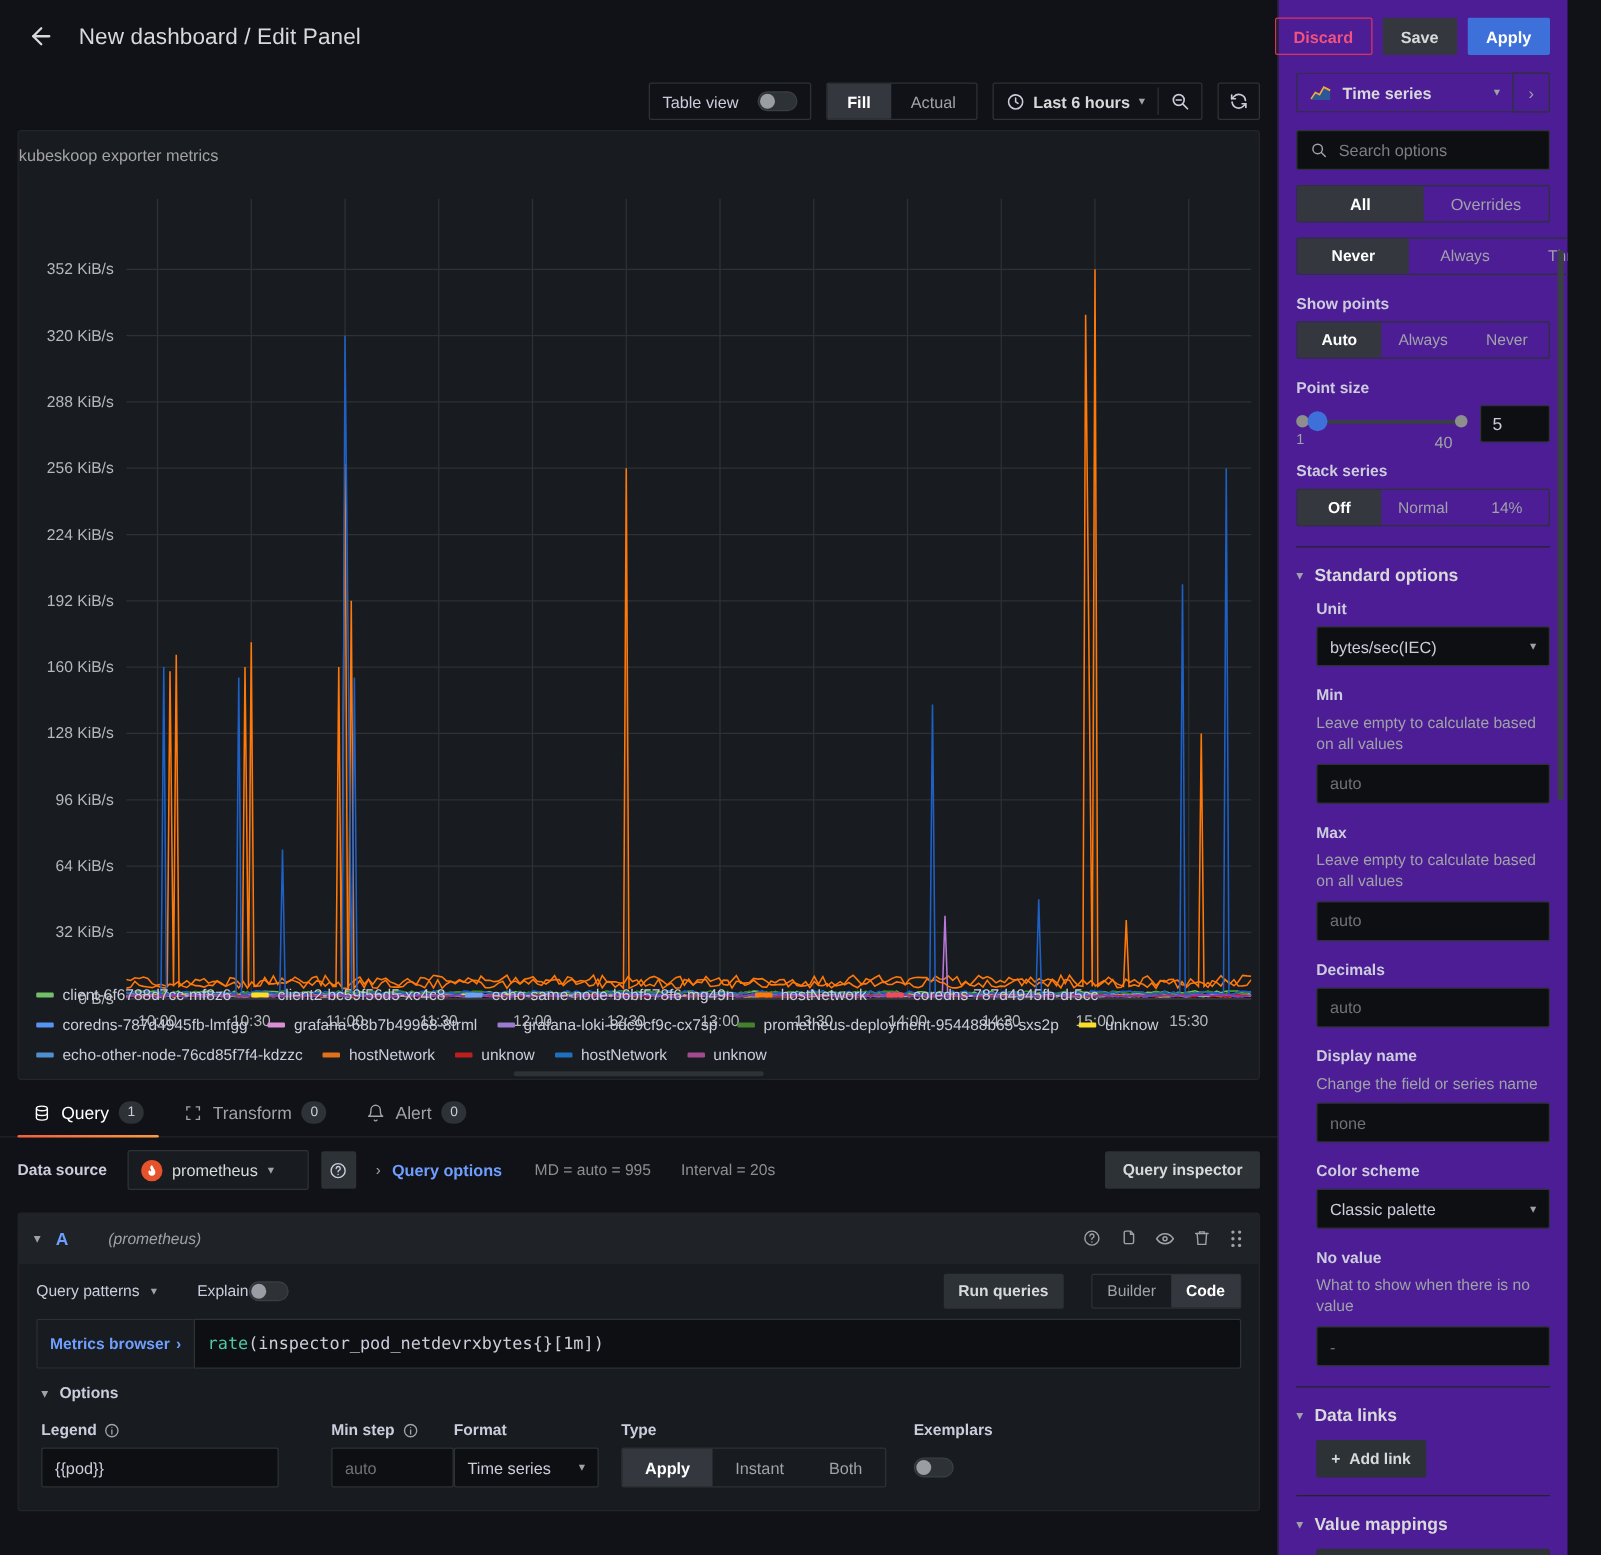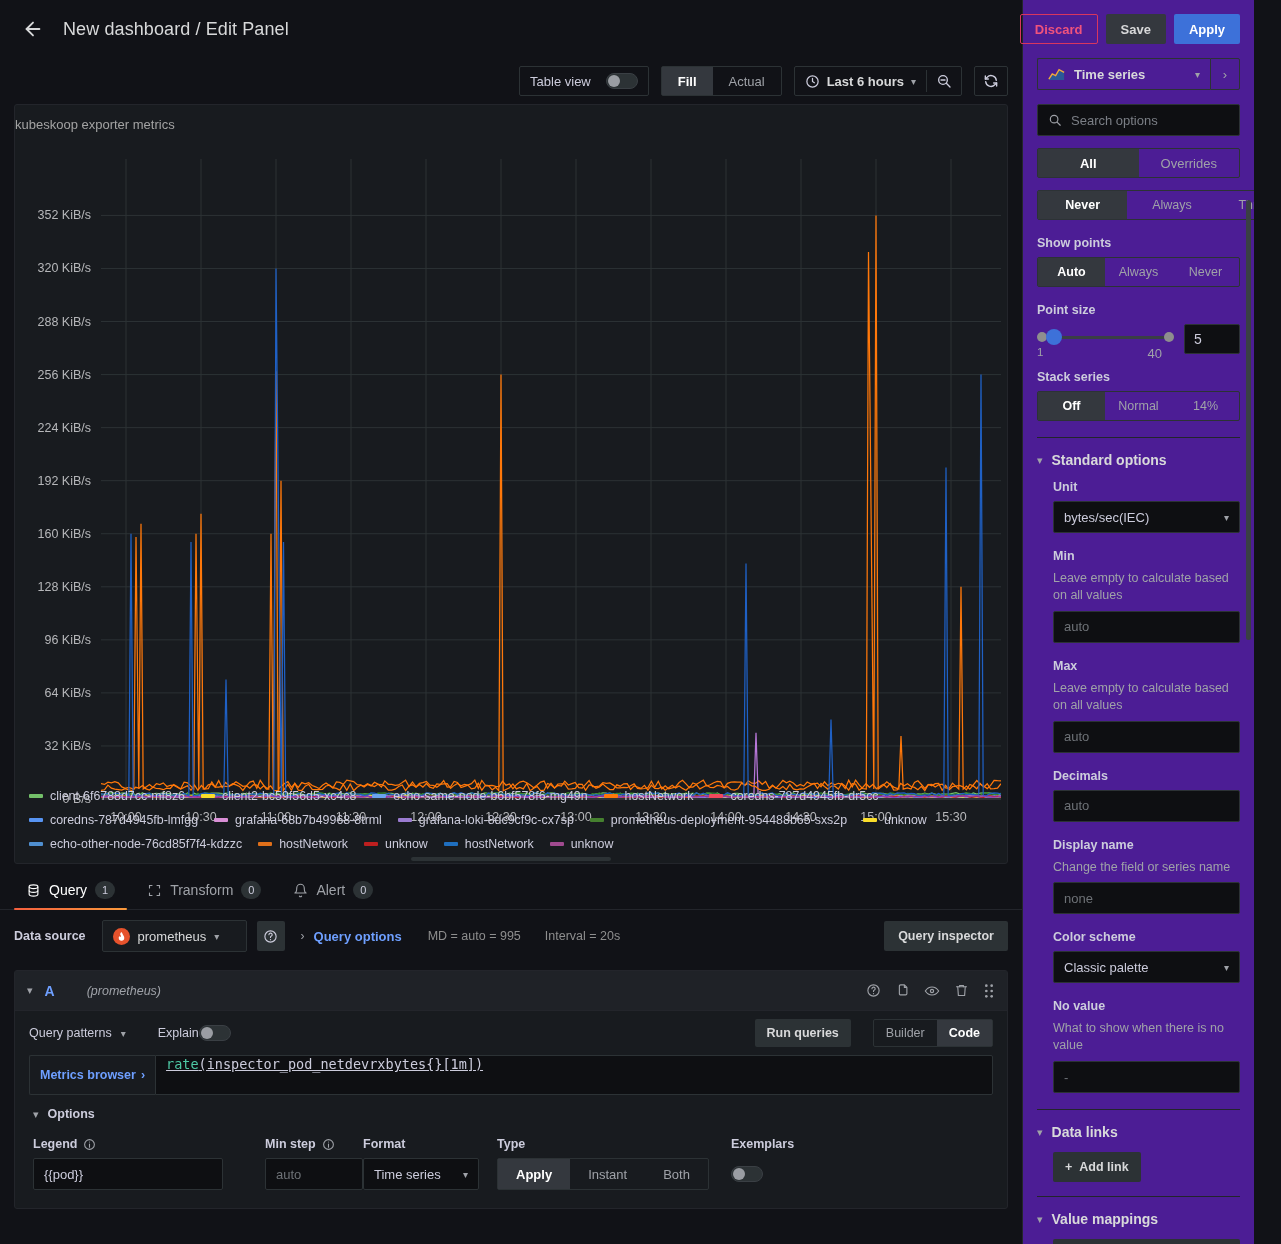--- a/index.html
+++ b/index.html
@@ -99,22 +99,22 @@
   .explain { display: flex; align-items: center; margin-left: 18px; color: #ccccdc; font-size: 12.5px; }
   .runq { margin-left: auto; height: 28px; padding: 0 12px; background: #2c3235; border-radius: 2px;
     display: flex; align-items: center; color: #d8d9da; font-size: 12.5px; font-weight: 700; cursor: pointer; }
   .bc-group { display: flex; border: 1px solid #2c3235; border-radius: 2px; height: 28px; margin-left: 8px; }
   .bc-group .segbtn { height: 26px; padding: 0 12px; font-size: 12.5px; }
   .qcode-row { display: flex; align-items: stretch; padding: 0 14px 0; gap: 0; height: 40px; }
   .metrics-browser { display: flex; align-items: center; padding: 0 10px; border: 1px solid #2c3235;
     border-right: none; border-radius: 2px 0 0 2px; background: #181b1f; color: #6e9fff; font-size: 12.5px;
     font-weight: 700; gap: 5px; cursor: pointer; white-space: nowrap; }
   .qcode { flex: 1; border: 1px solid #2c3235; border-radius: 0 2px 2px 0; background: #0e0f12;
-    display: flex; padding: 0 10px; font-family: "DejaVu Sans Mono", monospace;
-    font-size: 13.5px; color: #ccccdc; text-decoration: underline; }
+    display: flex; align-items: center; padding: 0 10px; font-family: "DejaVu Sans Mono", monospace;
+    font-size: 13.5px; color: #ccccdc; }
   .tok-fn { color: #4ec9a5; }
   .options-row { display: flex; align-items: center; gap: 9px; padding: 12px 14px 0 18px; cursor: pointer; }
   .options-row .chev { color: #9fa2a8; font-size: 11px; }
   .options-row .txt { color: #ccccdc; font-size: 12.5px; font-weight: 700; }
   .opt-fields { display: flex; padding: 16px 14px 18px 18px; gap: 0; }
   .opt-field { display: flex; flex-direction: column; gap: 7px; }
   .opt-field .flabel { display: flex; align-items: center; gap: 6px; font-size: 12.5px; color: #ccccdc; font-weight: 700; }
   .txtinput { height: 32px; border: 1px solid #2c3235; border-radius: 2px; background: #0e0f12;
     padding: 0 10px; color: #ccccdc; font-size: 13px; display: flex; align-items: center; font-family: inherit; }
   .txtinput.ph { color: #6e7277; }

